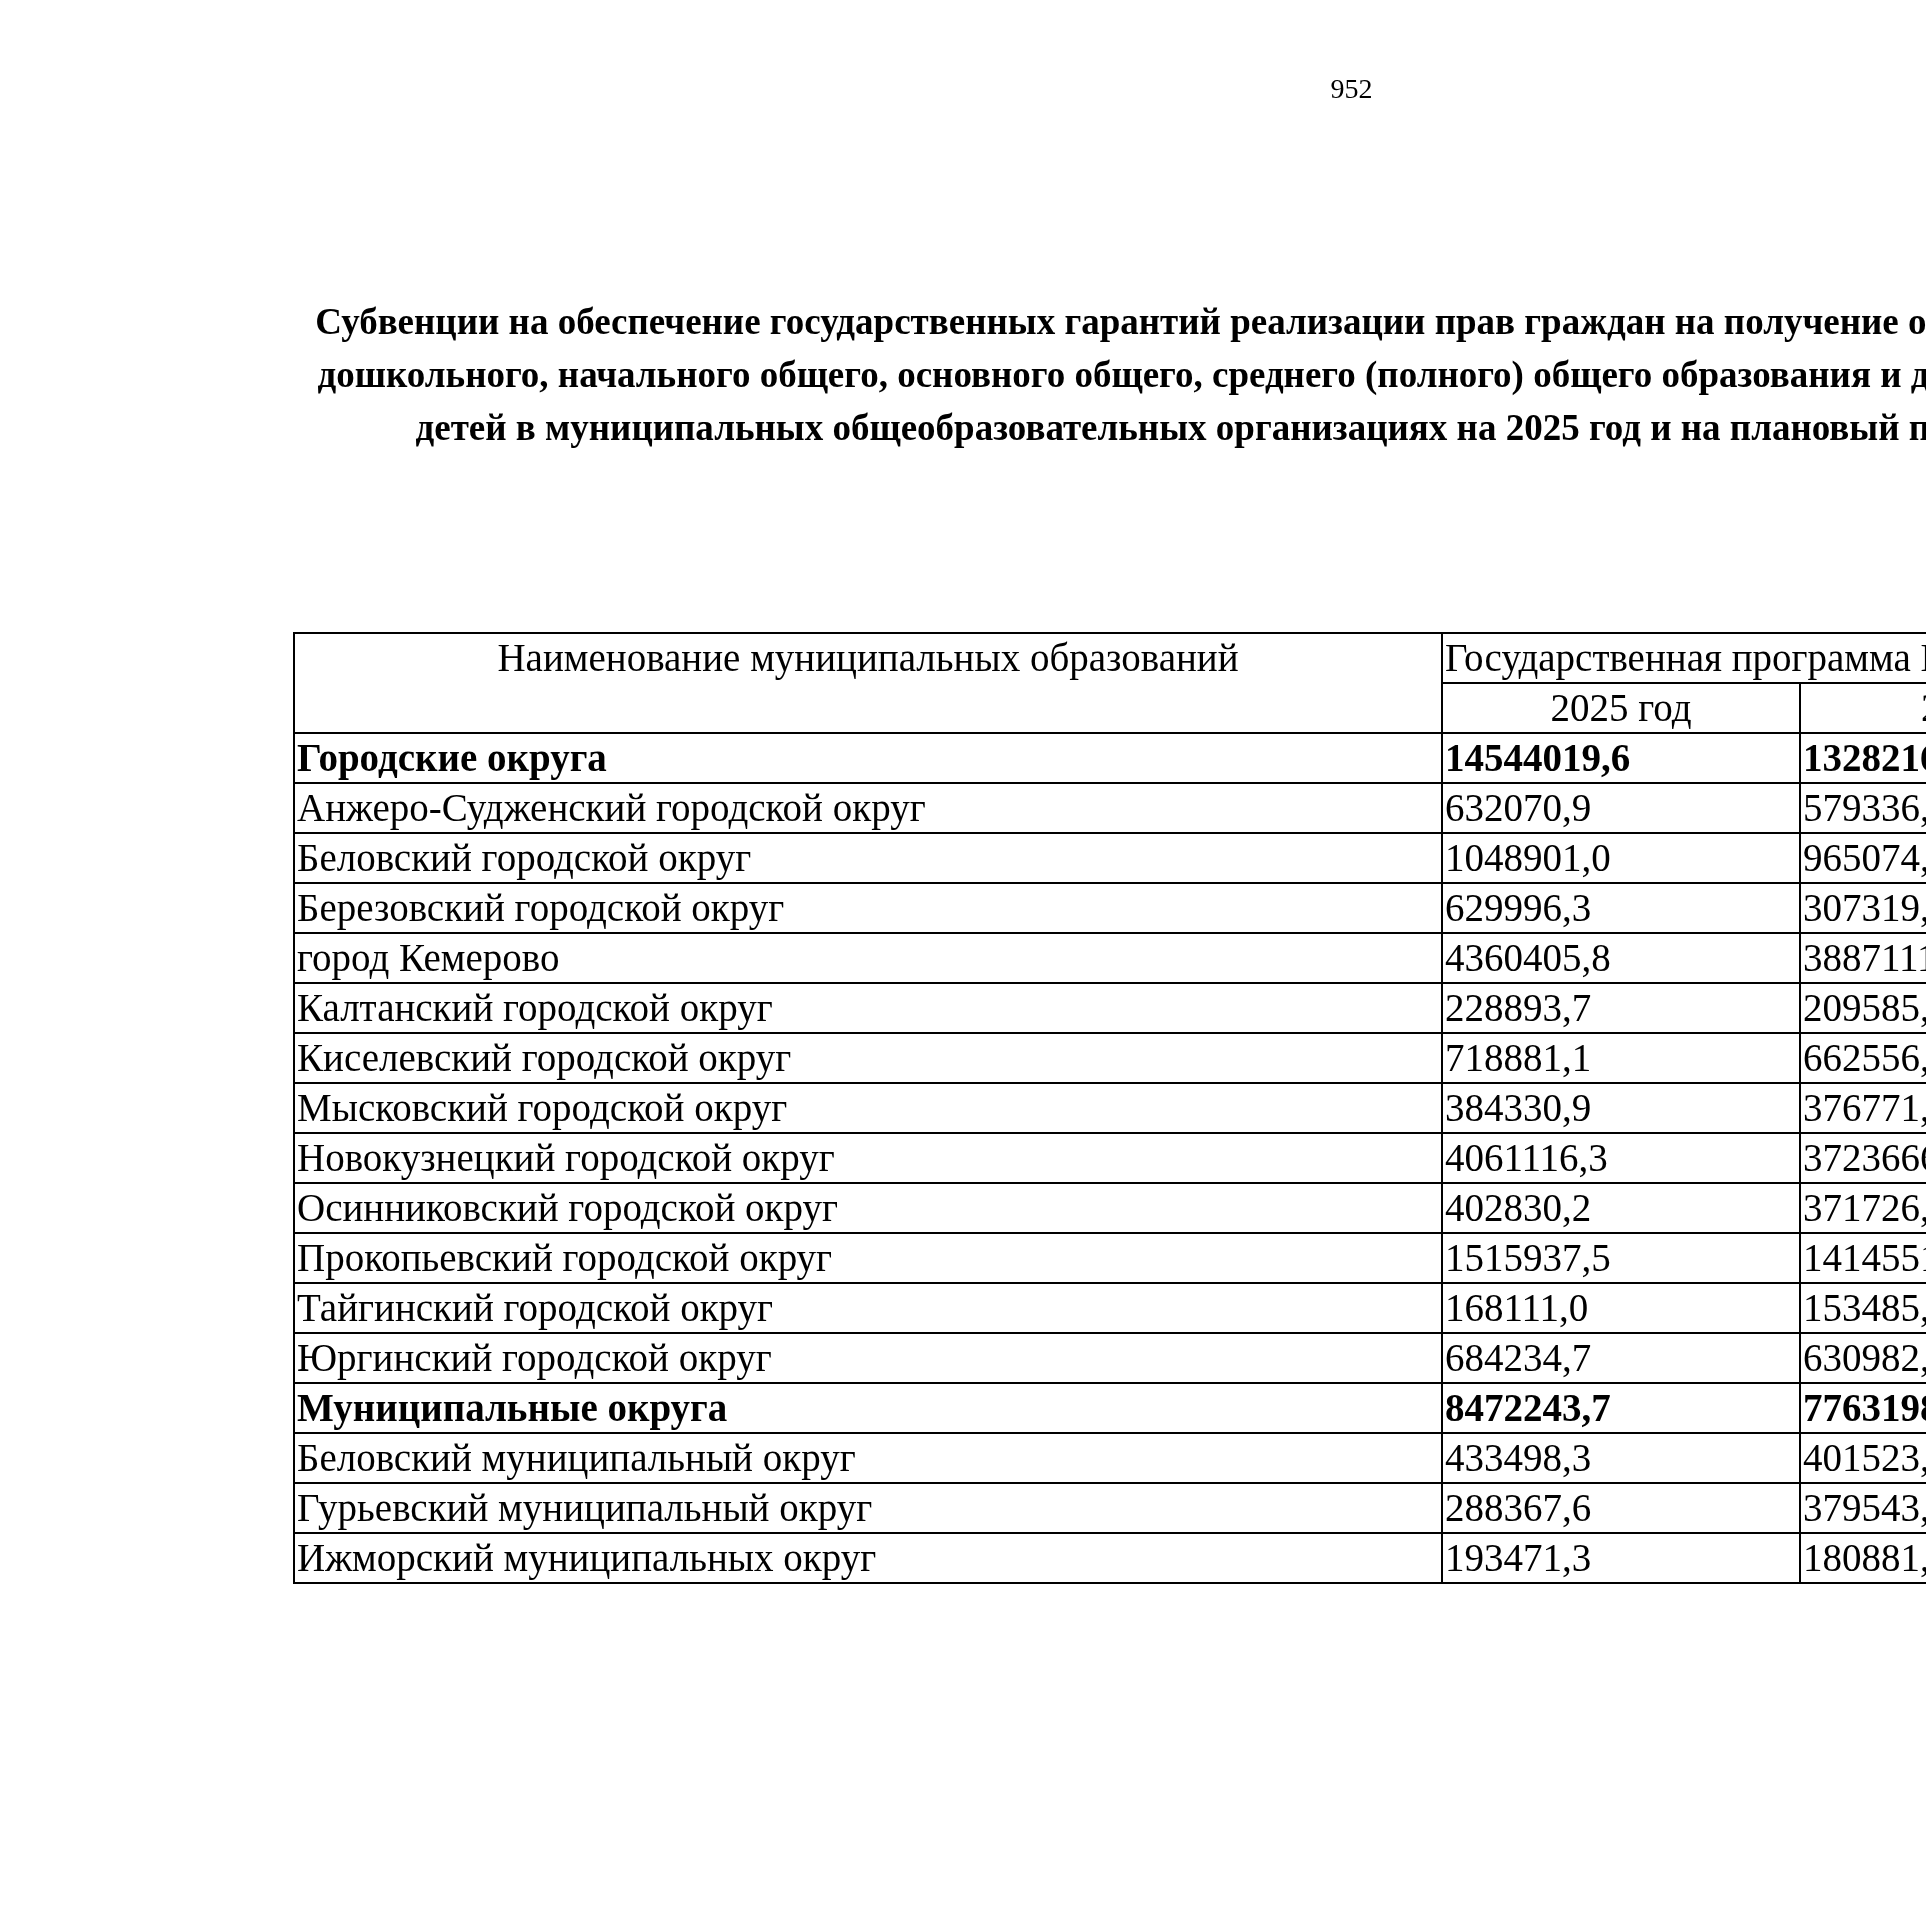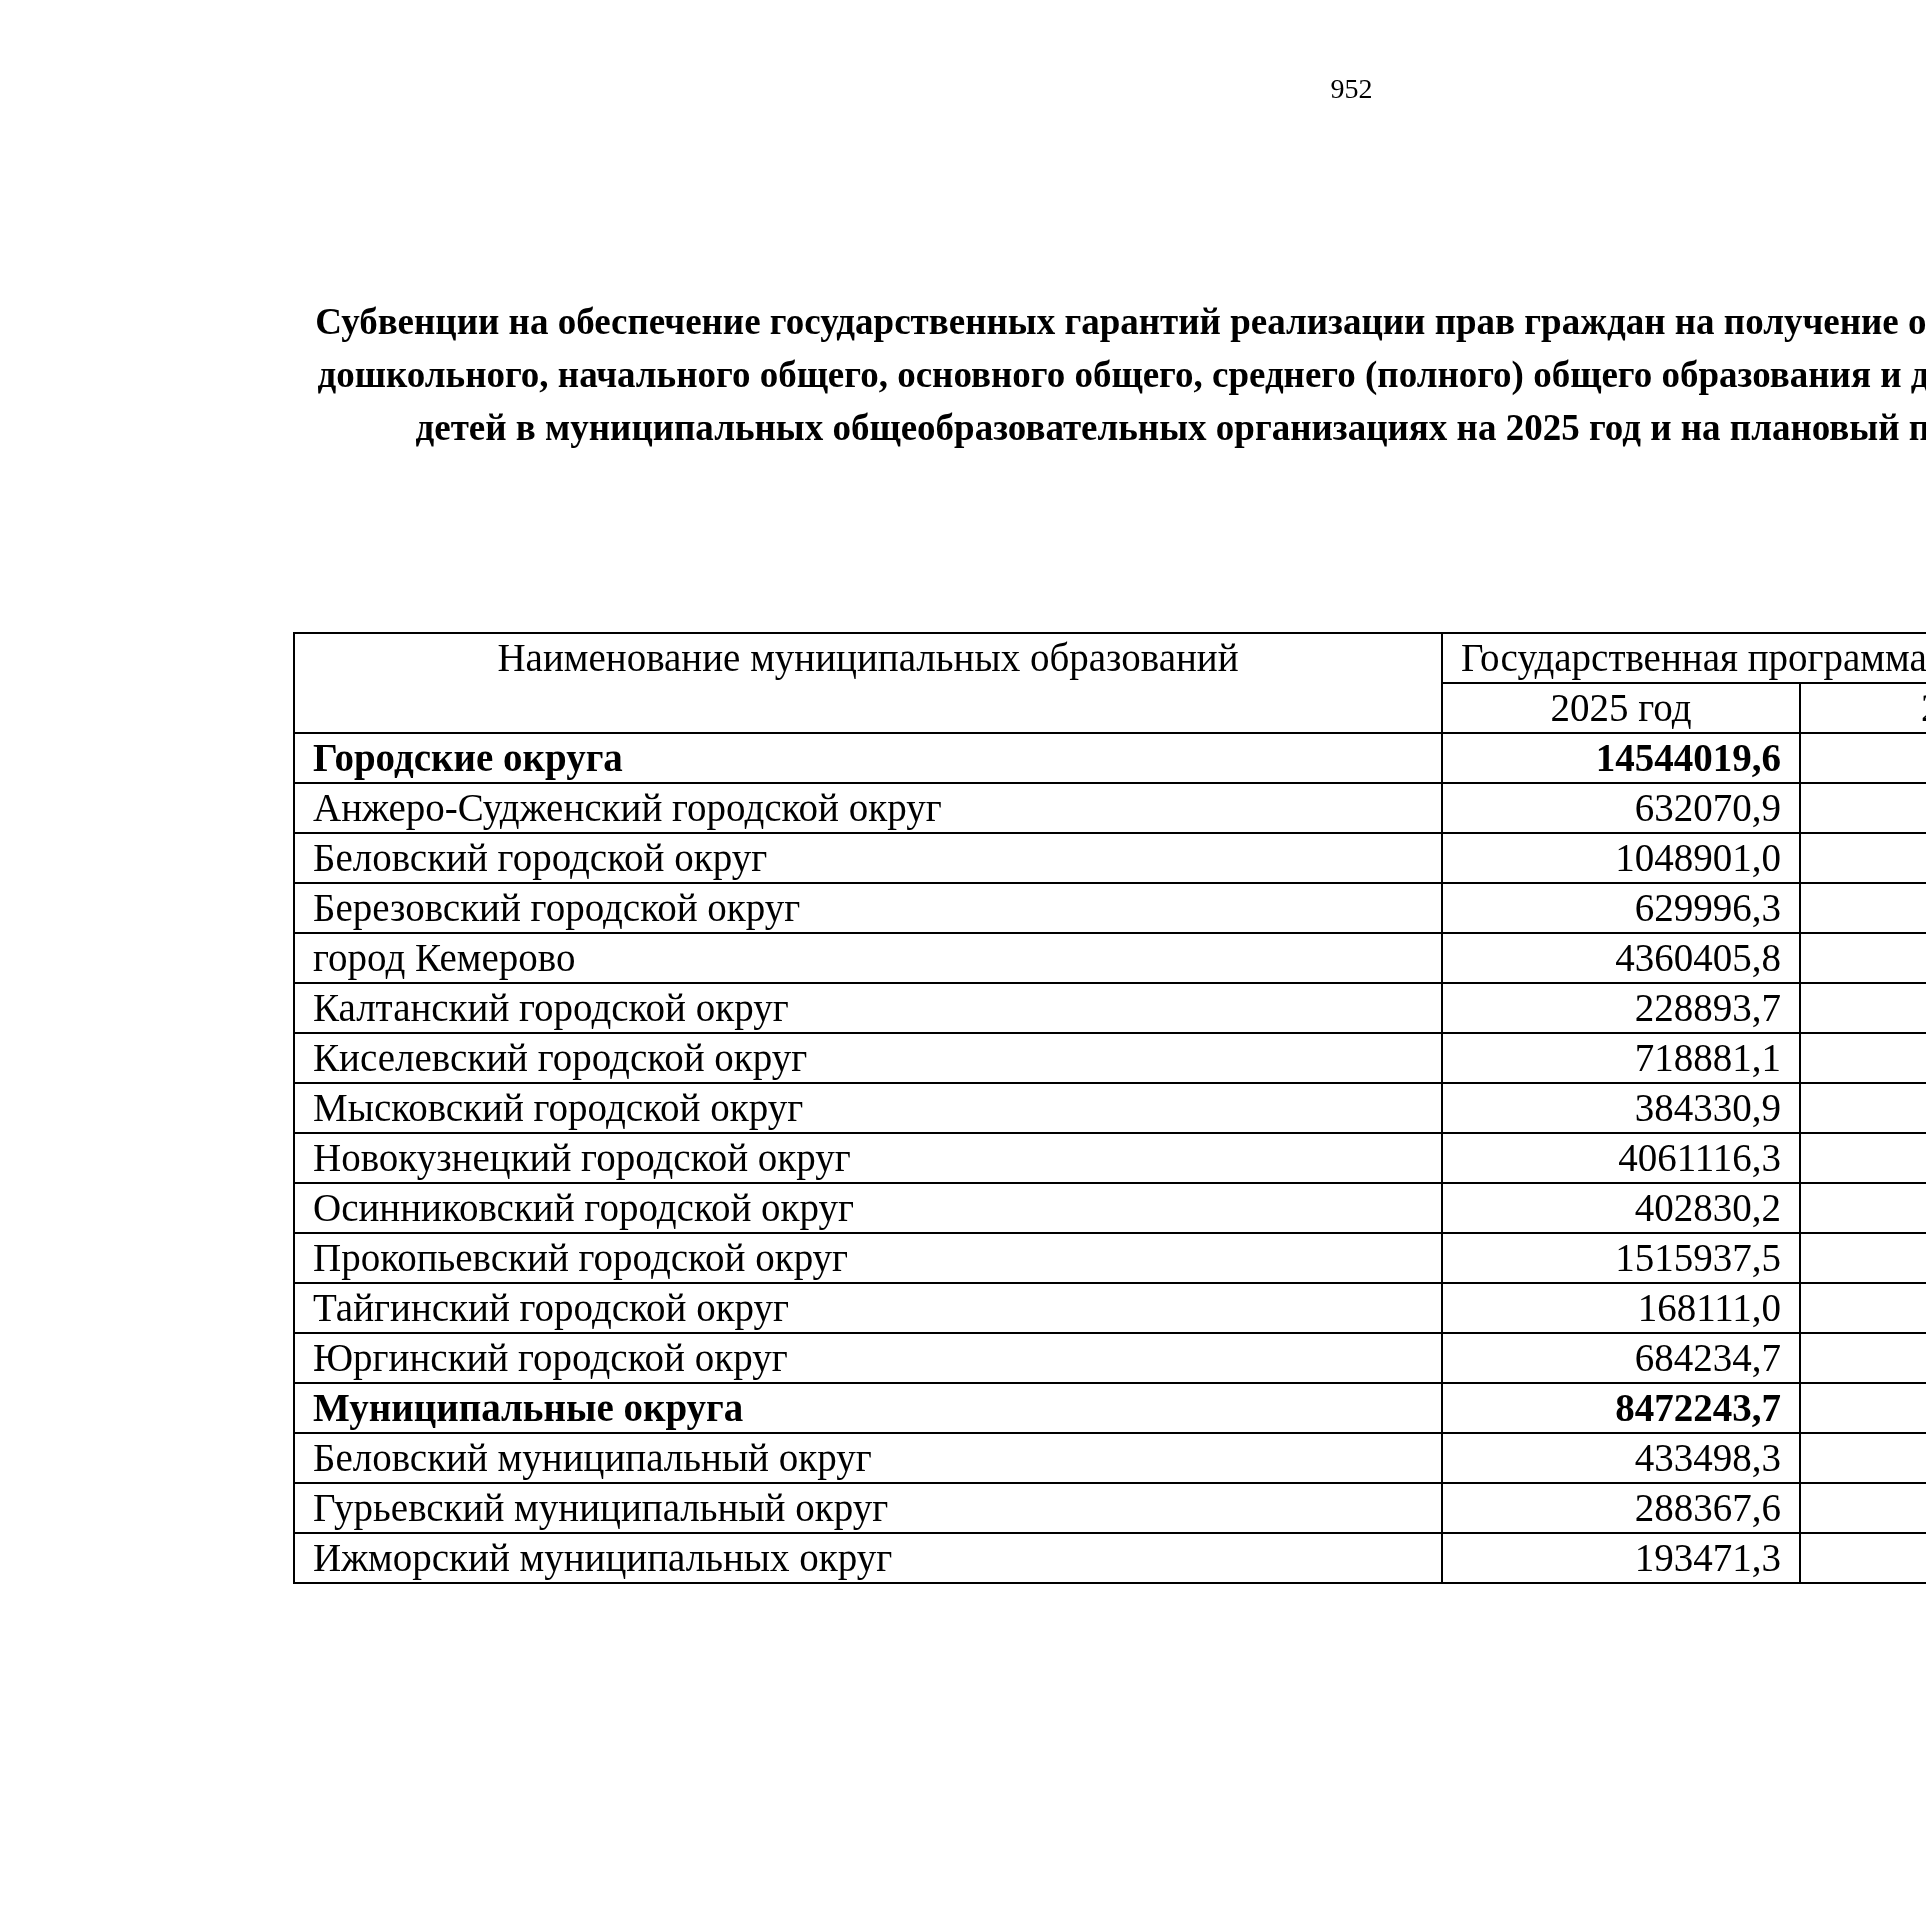--- a/index.html
+++ b/index.html
@@ -3,27 +3,27 @@
 <meta charset="utf-8">
 <style>
   html, body { margin: 0; padding: 0; background: #ffffff; }
   body { width: 2703px; height: 1911px; position: relative; overflow: hidden;
          font-family: "Liberation Serif", "DejaVu Serif", serif; color: #000; }
   .page-number { position: absolute; top: 73px; left: 0; width: 2703px; text-align: center; font-size: 28px; }
   .title { position: absolute; top: 295px; left: 270px; width: 2196px; text-align: center;
            font-weight: bold; font-size: 37px; line-height: 53px; }
   table.data { position: absolute; top: 632px; left: 293px; width: 2220px;
                border-collapse: collapse; table-layout: fixed; font-size: 39px; }
-  table.data td, table.data th { border: 2.7px solid #000; padding: 0 18px; font-weight: normal;
+  table.data td, table.data th { border: 2.7px solid #000; padding: 0 2px; font-weight: normal;
                height: 48px; line-height: 48px; white-space: nowrap; overflow: hidden; }
   table.data th { vertical-align: top; text-align: center; }
   th.hdr-name { padding-top: 3.9px; line-height: 48px; }
   th.hdr-prog { line-height: 52px; padding-top: 1.9px; white-space: normal; }
   th.year { height: 52px; line-height: 52px; vertical-align: middle; }
-  td.num { text-align: right; }
+  td.num { }
   tr.group td { font-weight: bold; margin-left: 32px; }
   col.c-name { width: 1148px; }
   col.c-y1 { width: 358px; }
   col.c-y2 { width: 383px; }
 </style>
 </head>
 <body>
 
 <div class="page-number">952</div>
 

